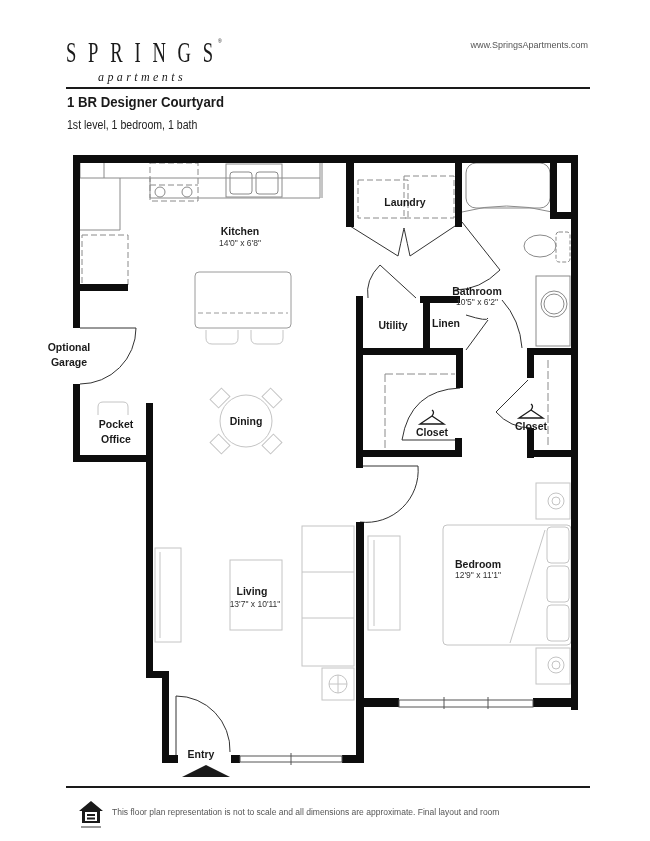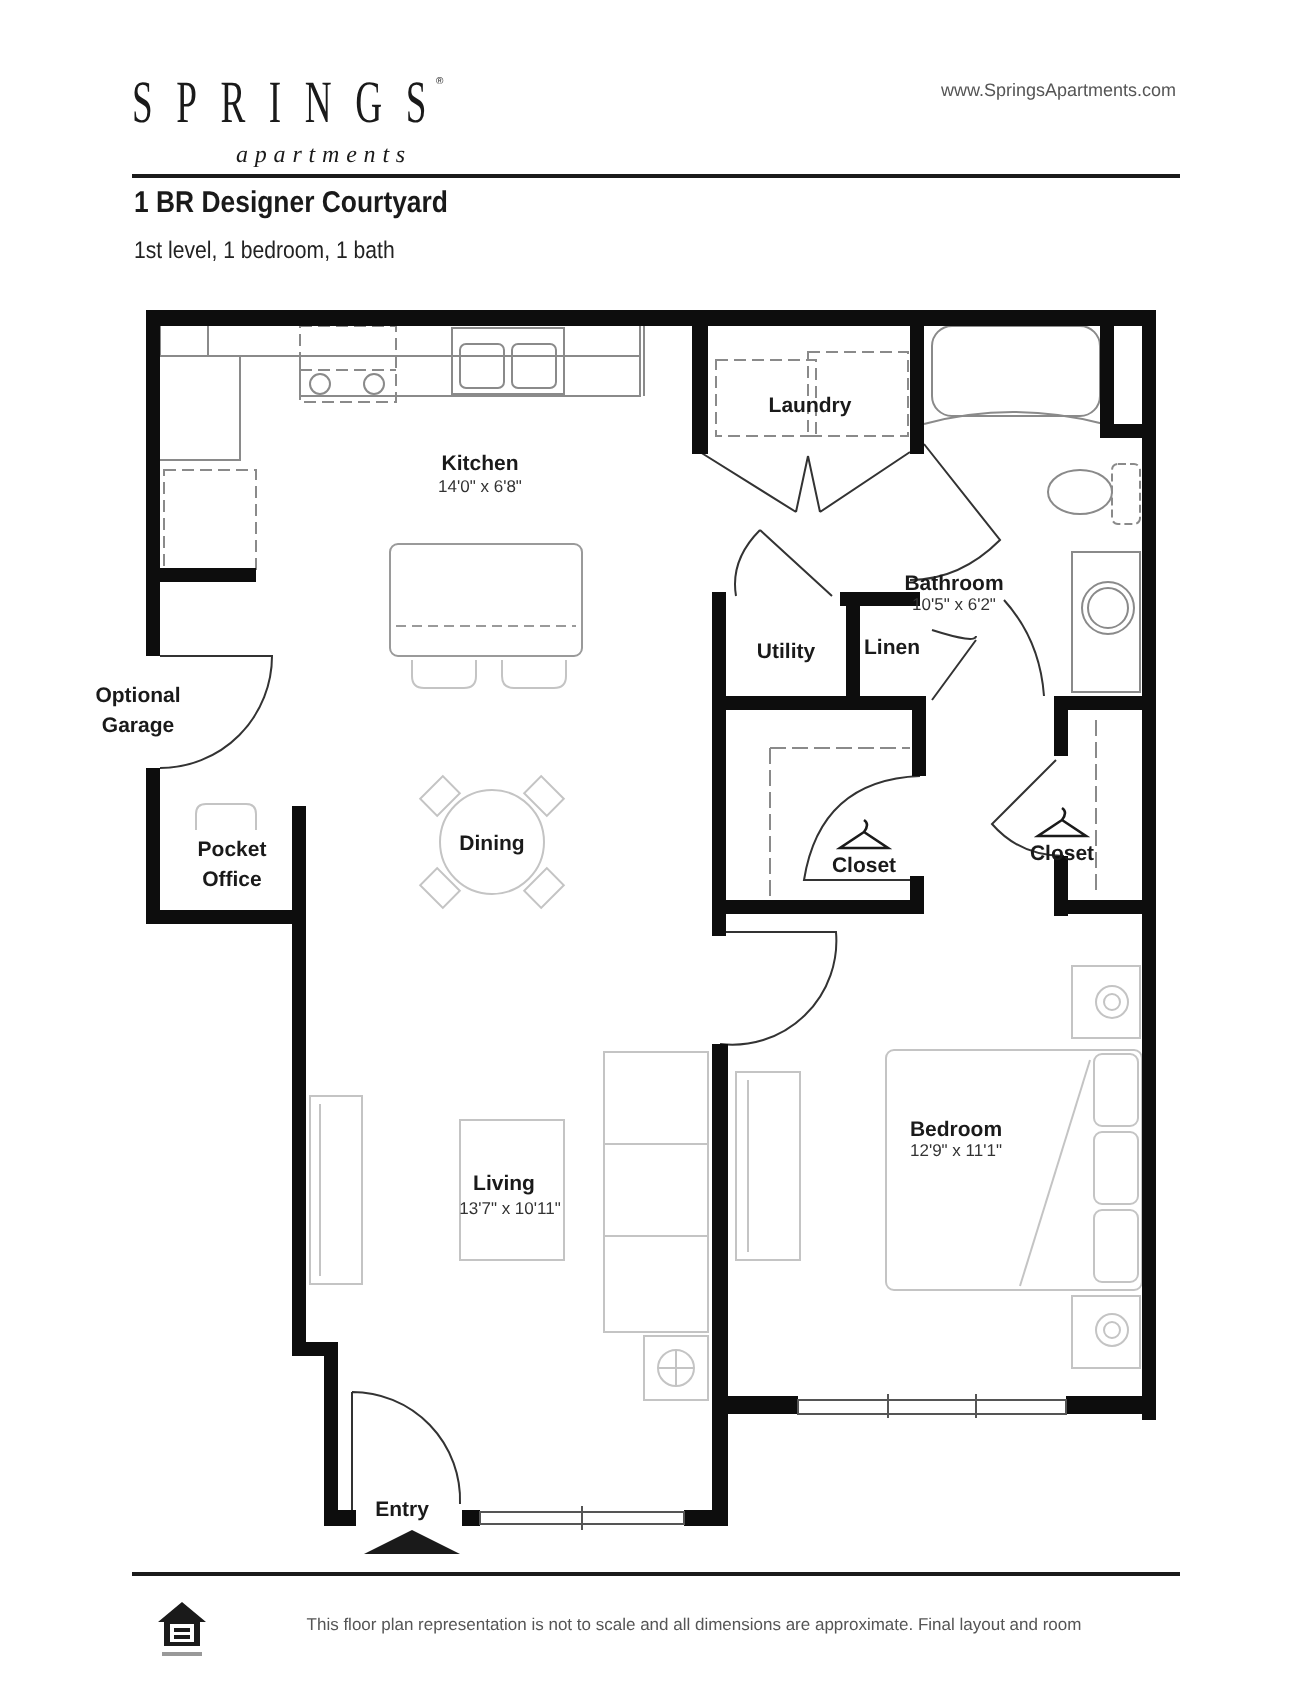--- a/index.html
+++ b/index.html
@@ -4,32 +4,32 @@
 <style>
   html, body { margin: 0; padding: 0; background: #ffffff; }
   body { width: 650px; height: 841px; position: relative; overflow: hidden;
          font-family: "Liberation Sans", sans-serif; color: #1a1a1a; }
   .logo { position: absolute; left: 66px; top: 36px; width: 170px; }
   .logo-main { font-family: "Liberation Serif", serif; font-size: 30px; letter-spacing: 19px;
                font-weight: normal; transform: scaleX(0.62); transform-origin: left top;
                white-space: nowrap; line-height: 32px; }
   .logo-reg { position: absolute; left: 152px; top: 2px; font-size: 5px; }
   .logo-sub { position: absolute; left: 32px; top: 34px; font-family: "Liberation Serif", serif;
-              font-style: italic; font-size: 12px; letter-spacing: 3.4px; margin-left: 20px; }
+              font-style: italic; font-size: 12px; letter-spacing: 3.4px; }
   .website { position: absolute; right: 62px; top: 40px; font-size: 9px; color: #555; margin-left: 13px; }
   .rule { position: absolute; left: 66px; width: 524px; height: 2px; background: #1a1a1a; }
   .title { position: absolute; left: 67px; top: 93px; font-size: 15px; font-weight: bold;
            transform: scaleX(0.88); transform-origin: left top; white-space: nowrap; }
   .subtitle { position: absolute; left: 67px; top: 118px; font-size: 12px; color: #222;
               transform: scaleX(0.88); transform-origin: left top; white-space: nowrap; }
   .plan { position: absolute; left: 0; top: 0; }
   .lbl { font-family: "Liberation Sans", sans-serif; font-weight: bold; font-size: 10.5px; fill: #1a1a1a; }
   .dim { font-family: "Liberation Sans", sans-serif; font-size: 8.5px; fill: #333; }
   .disclaimer { position: absolute; left: 112px; width: 470px; top: 806px; font-size: 8.5px; color: #555;
-                text-align: center; line-height: 12px; }
+                line-height: 12px; }
   .eho { position: absolute; left: 78px; top: 800px; }
 </style>
 </head>
 <body>
 
 <div class="logo">
   <div class="logo-main">SPRINGS</div>
   <span class="logo-reg">®</span>
   <div class="logo-sub">apartments</div>
 </div>

